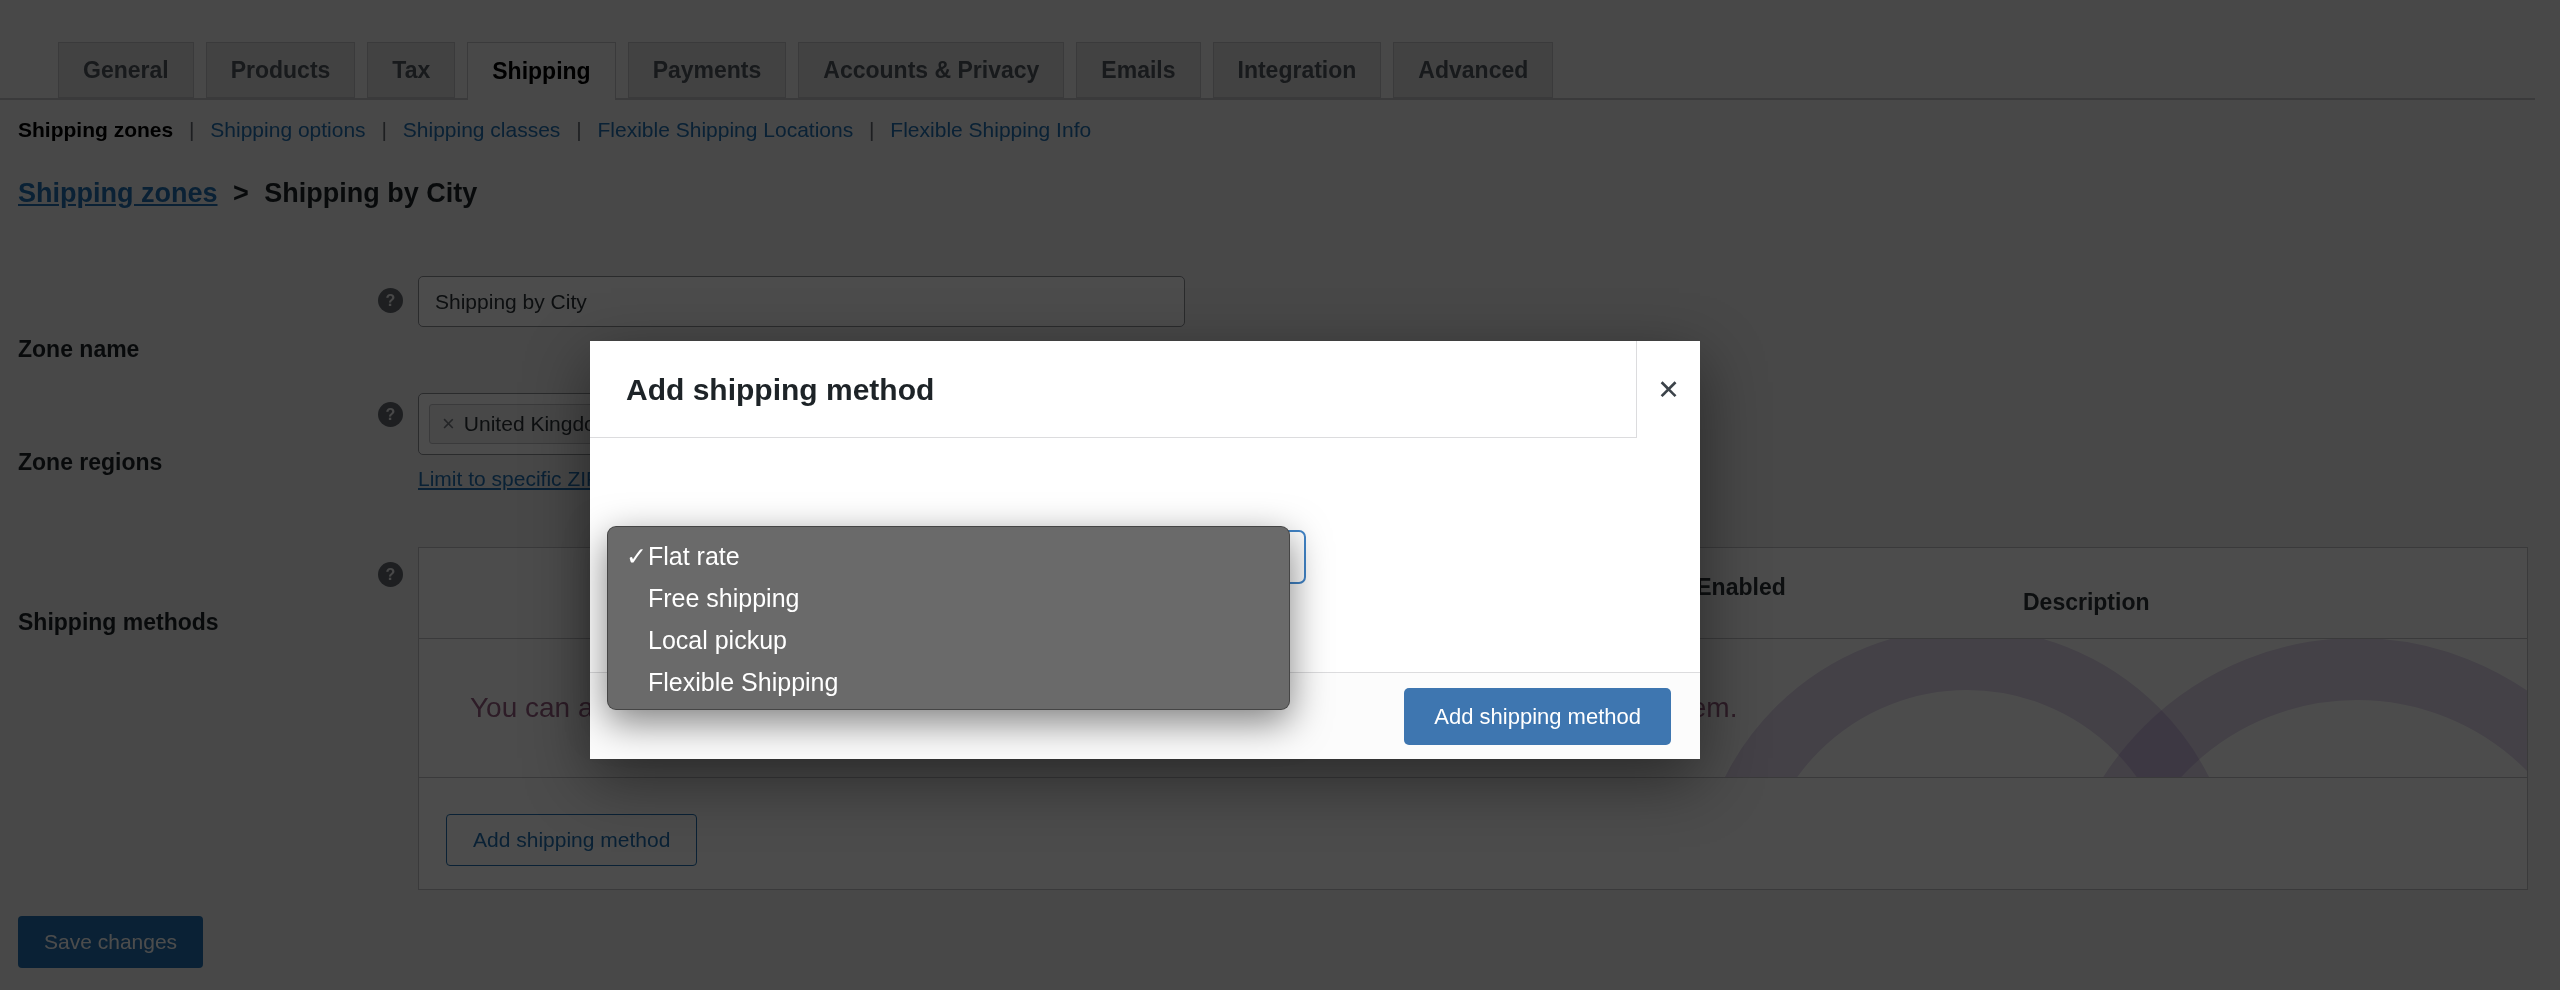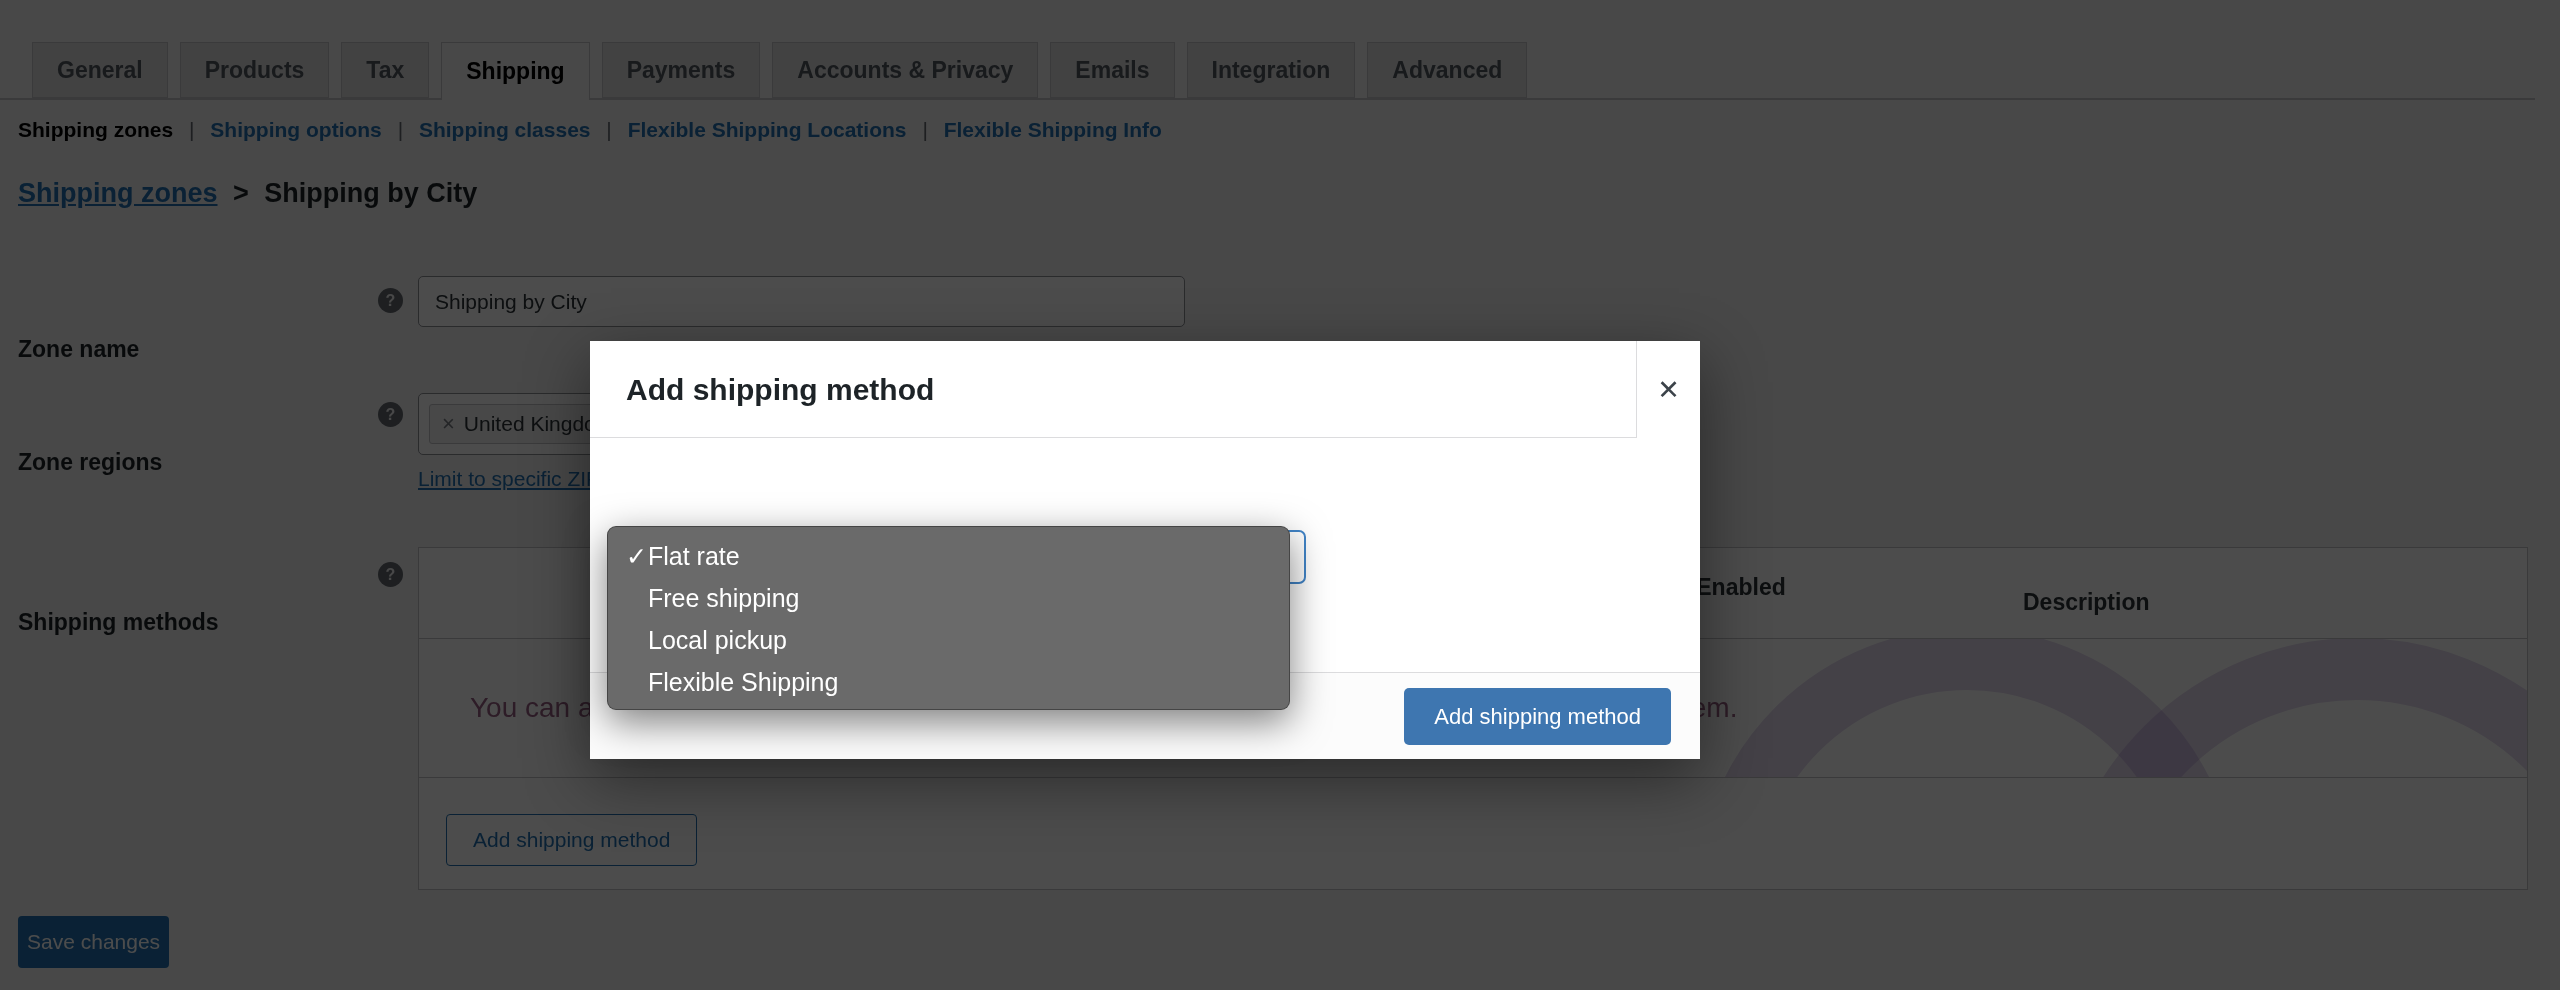--- a/index.html
+++ b/index.html
@@ -6,32 +6,32 @@
   html,body { width:2560px; height:990px; }
   body {
     position:relative; overflow:hidden;
     background:#f0f0f1;
     font-family:"Liberation Sans", sans-serif;
     color:#1d2327;
   }
 
   
   .tabbar-line { position:absolute; left:0; top:98px; width:2535px; height:2px; background:#c3c4c7; z-index:0; }
-  .tabs { position:absolute; left:32px; top:42px; display:flex; gap:12px; z-index:1; }
+  .tabs { position:absolute; left:58px; top:42px; display:flex; gap:12px; z-index:1; }
   .tab {
     height:56px; line-height:54px; padding:0 24px;
     background:#dcdcde; border:1px solid #c3c4c7;
     font-size:23px; font-weight:600; color:#50575e; cursor:pointer; white-space:nowrap;
   }
   .tab.active { height:58px; line-height:56px; background:#f0f0f1; color:#000; border-bottom:none; }
 
   
   .subnav { position:absolute; left:18px; top:118px; font-size:21px; color:#646970; white-space:nowrap; }
   .subnav .current { font-weight:bold; color:#000; }
-  .subnav a { color:#2271b1; text-decoration:none; cursor:pointer;font-weight:bold; }
+  .subnav a { color:#2271b1; text-decoration:none; cursor:pointer; }
   .subnav .sep { margin:0 10px; color:#646970; }
 
   
   .breadcrumb { position:absolute; left:18px; top:178px; font-size:27px; font-weight:600; white-space:nowrap; }
   .breadcrumb a { color:#2271b1; text-decoration:underline; cursor:pointer; }
   .breadcrumb .sep { margin:0 8px; color:#1d2327; }
 
   
   .row-label { position:absolute; left:18px; font-size:23px; font-weight:600; color:#1d2327;margin-top:46px; }
   .help {
@@ -76,21 +76,21 @@
     font-size:28px; color:#985f83; white-space:nowrap;
   }
   .watermark { position:absolute; right:0; top:0; }
   .m-sep2 { position:absolute; left:0; right:0; top:229px; height:1px; background:#c3c4c7; }
   .add-method-outline {
     position:absolute; left:27px; top:266px; height:52px; padding:0 26px;
     background:transparent; border:1px solid #2271b1; border-radius:4px;
     font-family:"Liberation Sans", sans-serif; font-size:21px; color:#2271b1; cursor:pointer;
   }
   .save-btn {
-    position:absolute; left:18px; top:916px; height:52px; padding:0 9px;
+    position:absolute; left:18px; top:916px; height:52px; padding:0 26px;
     background:#2271b1; border:none; border-radius:4px;
     font-family:"Liberation Sans", sans-serif; font-size:21px; color:#fff; cursor:pointer;
   }
 
   
   .backdrop { position:absolute; inset:0; background:rgba(0,0,0,0.70); z-index:10; }
   .modal {
     position:absolute; left:590px; top:341px; width:1110px; height:418px;
     background:#fff; z-index:20; box-shadow:0 20px 60px rgba(0,0,0,0.45);
   }

